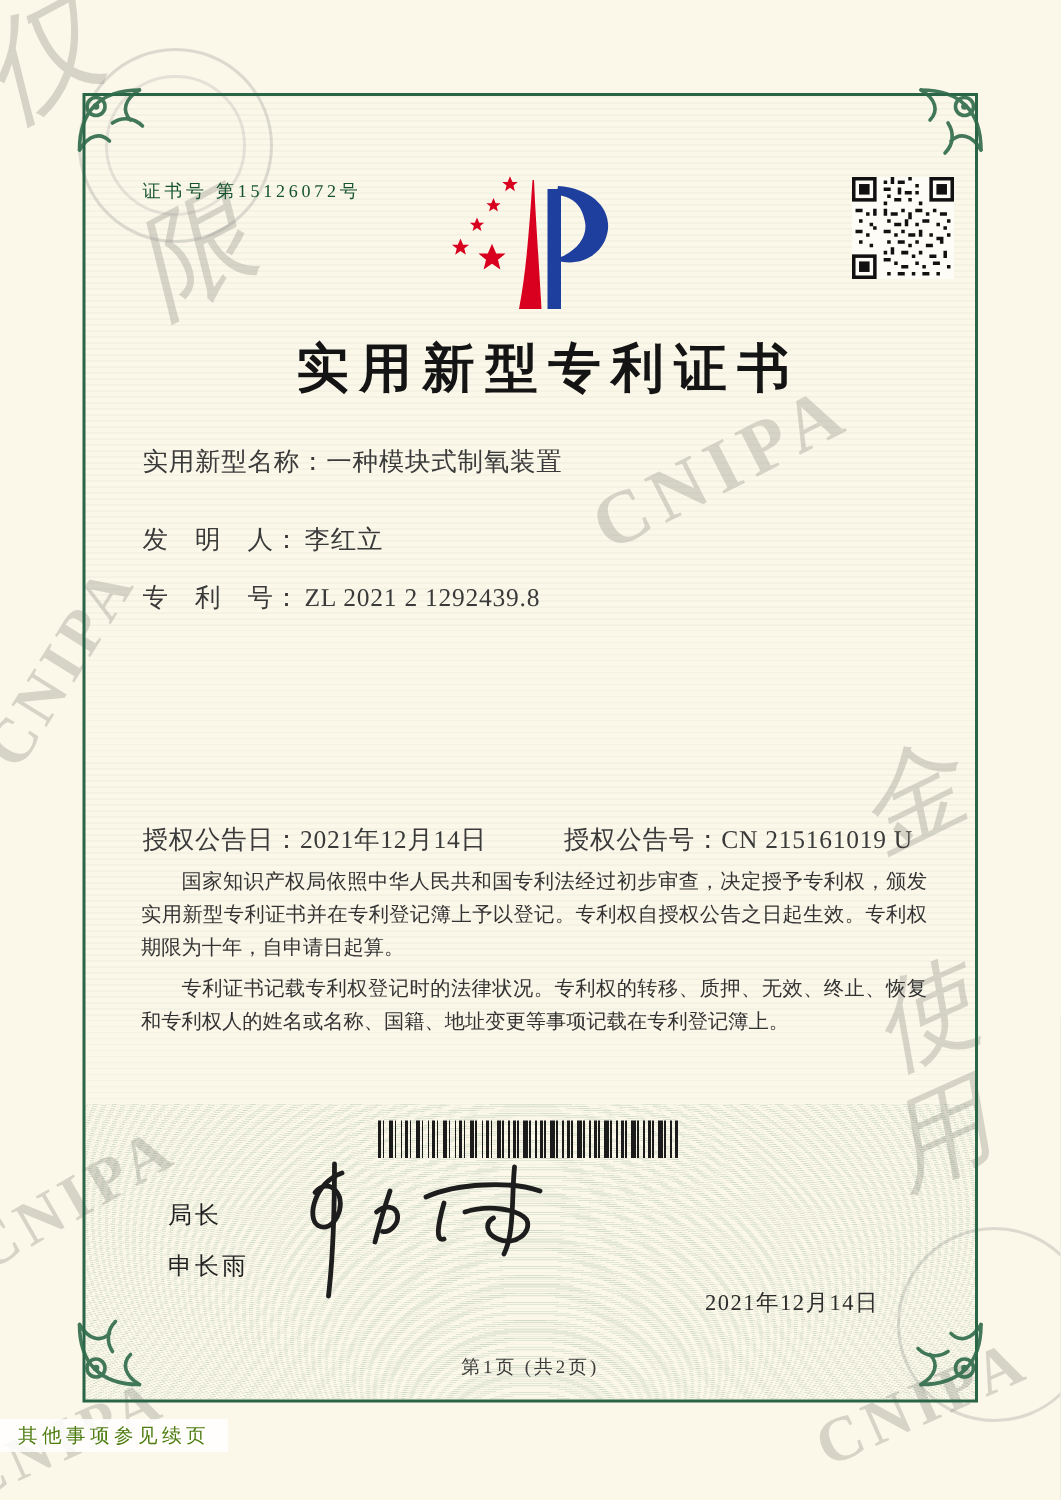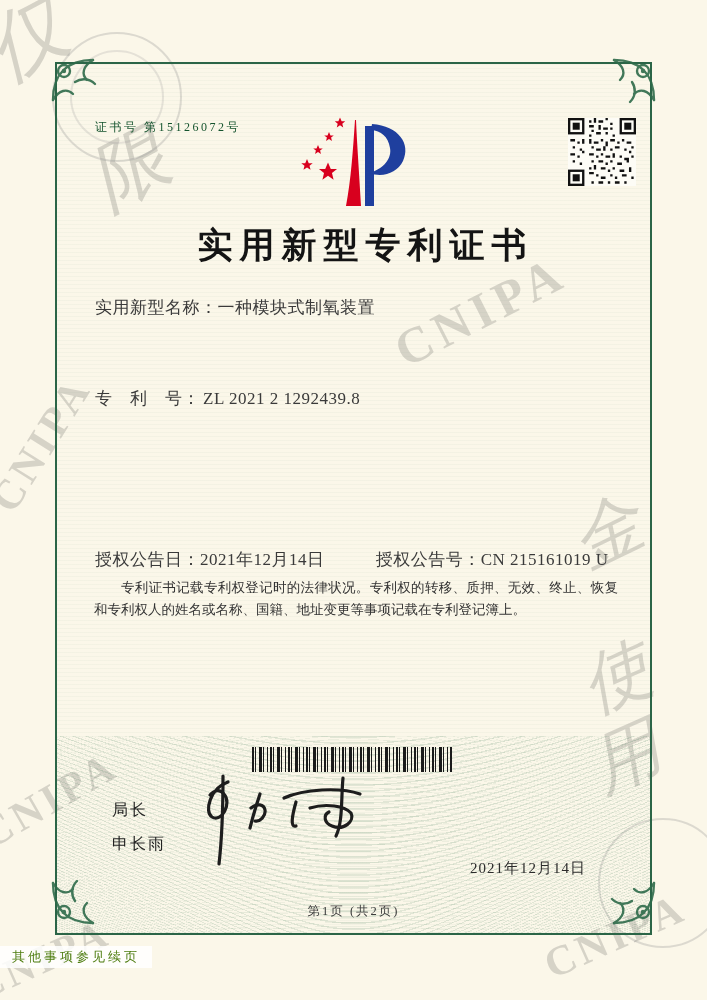--- a/index.html
+++ b/index.html
@@ -190,33 +190,37 @@
       M9 23h2v1h-2z M12 24h1v1h-1z M14 25h2v1h-2z M18 24h1v1h-1z M20 25h1v1h-1z M23 24h2v1h-2z M27 25h1v1h-1z
       M10 27h1v1h-1z M13 27h2v1h-2z M17 27h1v1h-1z M20 27h2v1h-2z M24 27h1v1h-1z"></path>
     </g>
   </svg>
 
   <h1 class="title">实用新型专利证书</h1>
 
   <div class="row r0">
     <span class="lab">实用新型名称：</span><span class="val">一种模块式制氧装置</span>
   </div>
+  <div class="row r1">
+    <span class="lab">发　明　人：</span><span class="val">李红立</span>
+  </div>
   <div class="row r2">
     <span class="lab">专　利　号：</span><span class="val">ZL 2021 2 1292439.8</span>
   </div>
   <div class="row r-grant">
     <span class="grant-pair first">
       <span>授权公告日：</span><span>2021年12月14日</span>
     </span>
     <span class="grant-pair">
       <span>授权公告号：</span><span>CN 215161019 U</span>
     </span>
   </div>
 
   <div class="paras">
+    <p>国家知识产权局依照中华人民共和国专利法经过初步审查，决定授予专利权，颁发实用新型专利证书并在专利登记簿上予以登记。专利权自授权公告之日起生效。专利权期限为十年，自申请日起算。</p>
     <p>专利证书记载专利权登记时的法律状况。专利权的转移、质押、无效、终止、恢复和专利权人的姓名或名称、国籍、地址变更等事项记载在专利登记簿上。</p>
   </div>
 
   <div class="barcode"></div>
 
   <div class="director-title">局长</div>
   <div class="director-name">申长雨</div>
   <svg class="signature" viewBox="0 0 195 100">
     <g fill="none" stroke="#1d1d1d" stroke-width="3.2" stroke-linecap="round" stroke-linejoin="round">
       <path d="M36,12 C18,18 12,42 20,47 C30,53 40,33 32,24 C28,19 22,20 18,25"></path>

